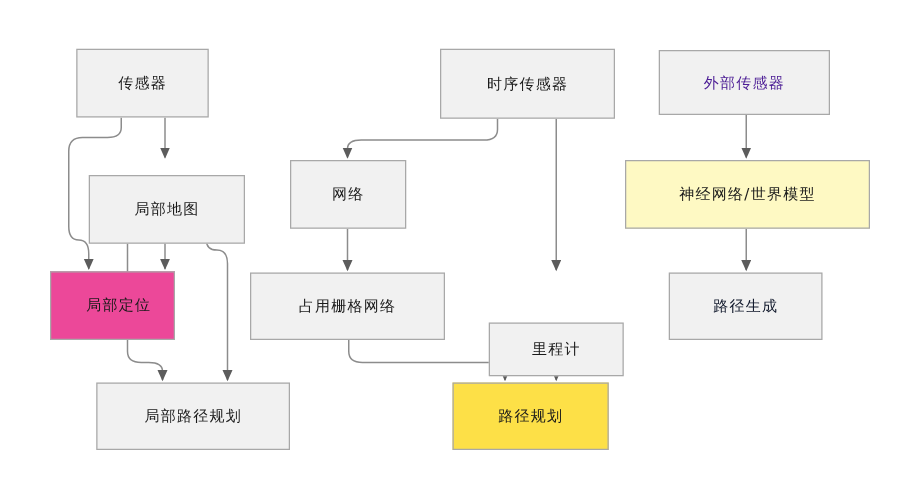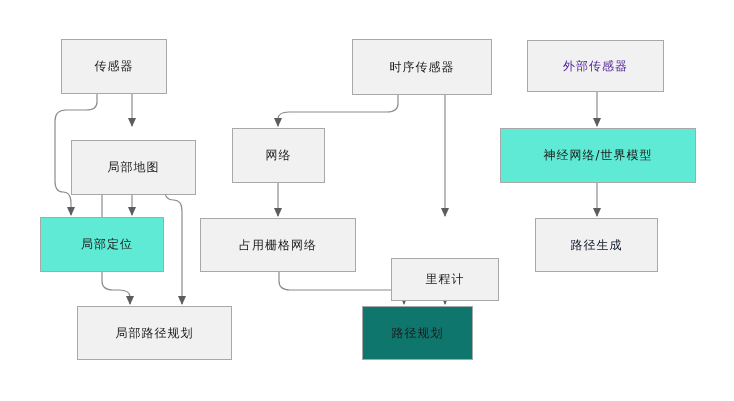--- a/index.html
+++ b/index.html
@@ -66,44 +66,44 @@
         <path d="M597,183 L597,216" fill="none" stroke="#8c8c8c" stroke-width="1.2" marker-end="url(#arrowhead)"></path>
       </g>
   </svg>
   <div id="nodes-layer">
       <div class="node" style="left: 61px; top: 39px; width: 106px; height: 55px; background: rgb(241, 241, 241); border-color: rgb(168, 168, 168);">
         <span style="color: rgb(26, 26, 26);">传感器</span>
       </div>
       <div class="node" style="left: 71px; top: 140px; width: 125px; height: 55px; background: rgb(241, 241, 241); border-color: rgb(168, 168, 168);">
         <span style="color: rgb(26, 26, 26);">局部地图</span>
       </div>
-      <div class="node" style="left: 40px; top: 217px; width: 124px; height: 55px; background: #5eead4; border-color: rgb(168, 168, 168); padding-left: 10px;">
+      <div class="node" style="left: 40px; top: 217px; width: 100px; height: 55px; background: #ec4899; border-color: rgb(168, 168, 168); padding-left: 10px;">
         <span style="color: rgb(26, 26, 26);">局部定位</span>
       </div>
       <div class="node" style="left: 77px; top: 306px; width: 155px; height: 54px; background: rgb(241, 241, 241); border-color: rgb(168, 168, 168);">
         <span style="color: rgb(26, 26, 26);">局部路径规划</span>
       </div>
       <div class="node" style="left: 232px; top: 128px; width: 93px; height: 55px; background: rgb(241, 241, 241); border-color: rgb(168, 168, 168);">
         <span style="color: rgb(26, 26, 26);">网络</span>
       </div>
       <div class="node" style="left: 200px; top: 218px; width: 156px; height: 54px; background: rgb(241, 241, 241); border-color: rgb(168, 168, 168);">
         <span style="color: rgb(26, 26, 26);">占用栅格网络</span>
       </div>
       <div class="node" style="left: 352px; top: 39px; width: 140px; height: 56px; background: rgb(241, 241, 241); border-color: rgb(168, 168, 168);">
         <span style="color: rgb(26, 26, 26);">时序传感器</span>
       </div>
       <div class="node" style="left: 391px; top: 218px; width: 108px; height: 43px; background: rgb(241, 241, 241); border-color: rgb(168, 168, 168); margin-top: 40px;">
         <span style="color: rgb(26, 26, 26);">里程计</span>
       </div>
-      <div class="node" style="left: 362px; top: 306px; width: 111px; height: 54px; background: #0f766e; border-color: rgb(168, 168, 168);">
+      <div class="node" style="left: 362px; top: 306px; width: 125px; height: 54px; background: #fde047; border-color: rgb(168, 168, 168);">
         <span style="color: rgb(26, 26, 26);">路径规划</span>
       </div>
       <div class="node" style="left: 527px; top: 40px; width: 137px; height: 52px; background: rgb(241, 241, 241); border-color: rgb(168, 168, 168);">
         <span style="color: #4c1d95;">外部传感器</span>
       </div>
-      <div class="node" style="left: 500px; top: 128px; width: 196px; height: 55px; background: #5eead4; border-color: rgb(168, 168, 168);">
+      <div class="node" style="left: 500px; top: 128px; width: 196px; height: 55px; background: #fef9c3; border-color: rgb(168, 168, 168);">
         <span style="color: rgb(26, 26, 26);">神经网络/世界模型</span>
       </div>
       <div class="node" style="left: 535px; top: 218px; width: 123px; height: 54px; background: rgb(241, 241, 241); border-color: rgb(168, 168, 168);">
         <span style="color: #0f172a;">路径生成</span>
       </div>
     </div>
 </div>
 
 </body></html>

